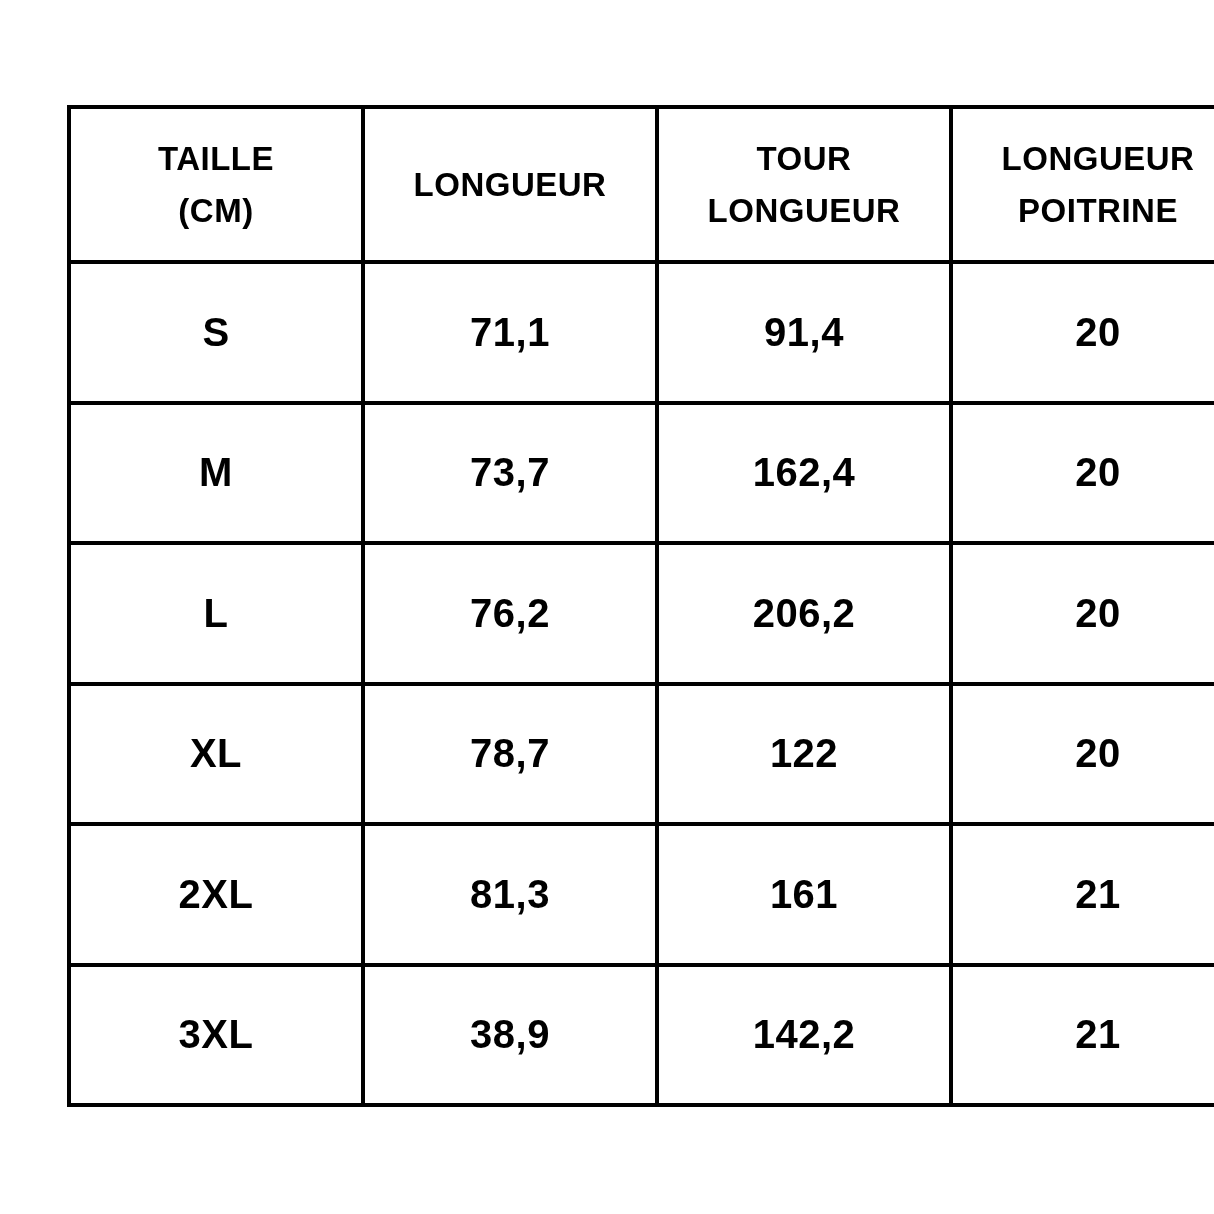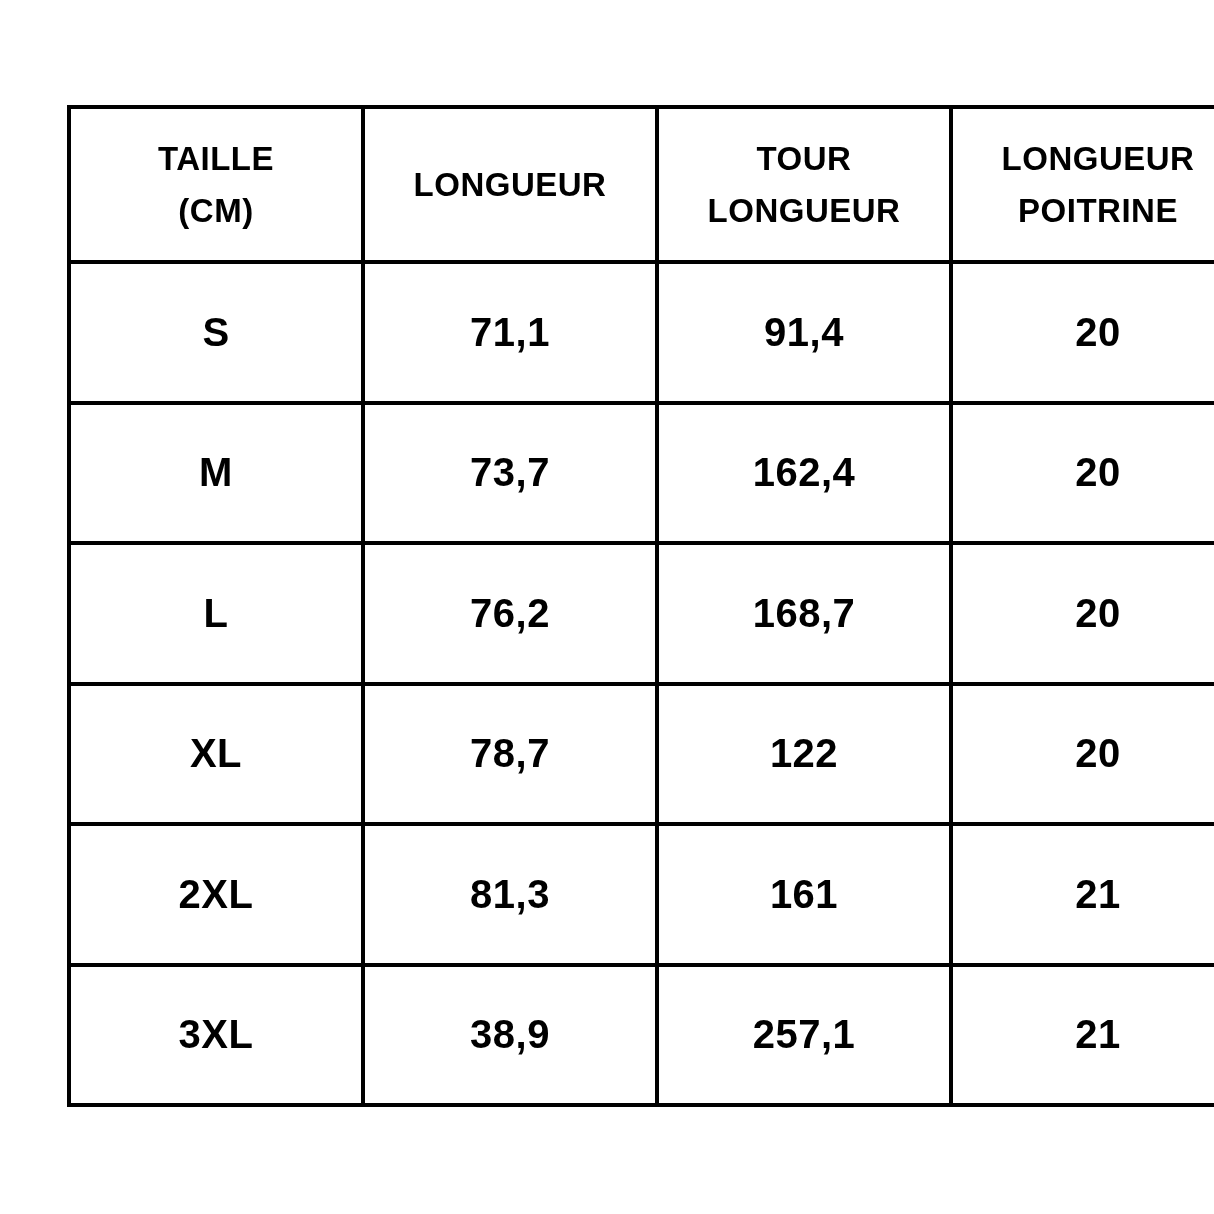--- a/index.html
+++ b/index.html
@@ -78,35 +78,35 @@
     </tr>
     <tr>
       <td>M</td>
       <td>73,7</td>
       <td>162,4</td>
       <td>20</td>
     </tr>
     <tr>
       <td>L</td>
       <td>76,2</td>
-      <td>168,7</td>
+      <td>206,2</td>
       <td>20</td>
     </tr>
     <tr>
       <td>XL</td>
       <td>78,7</td>
       <td>122</td>
       <td>20</td>
     </tr>
     <tr>
       <td>2XL</td>
       <td>81,3</td>
       <td>161</td>
       <td>21</td>
     </tr>
     <tr>
       <td>3XL</td>
       <td>38,9</td>
-      <td>257,1</td>
+      <td>142,2</td>
       <td>21</td>
     </tr>
   </tbody>
 </table>
 
 </body></html>

